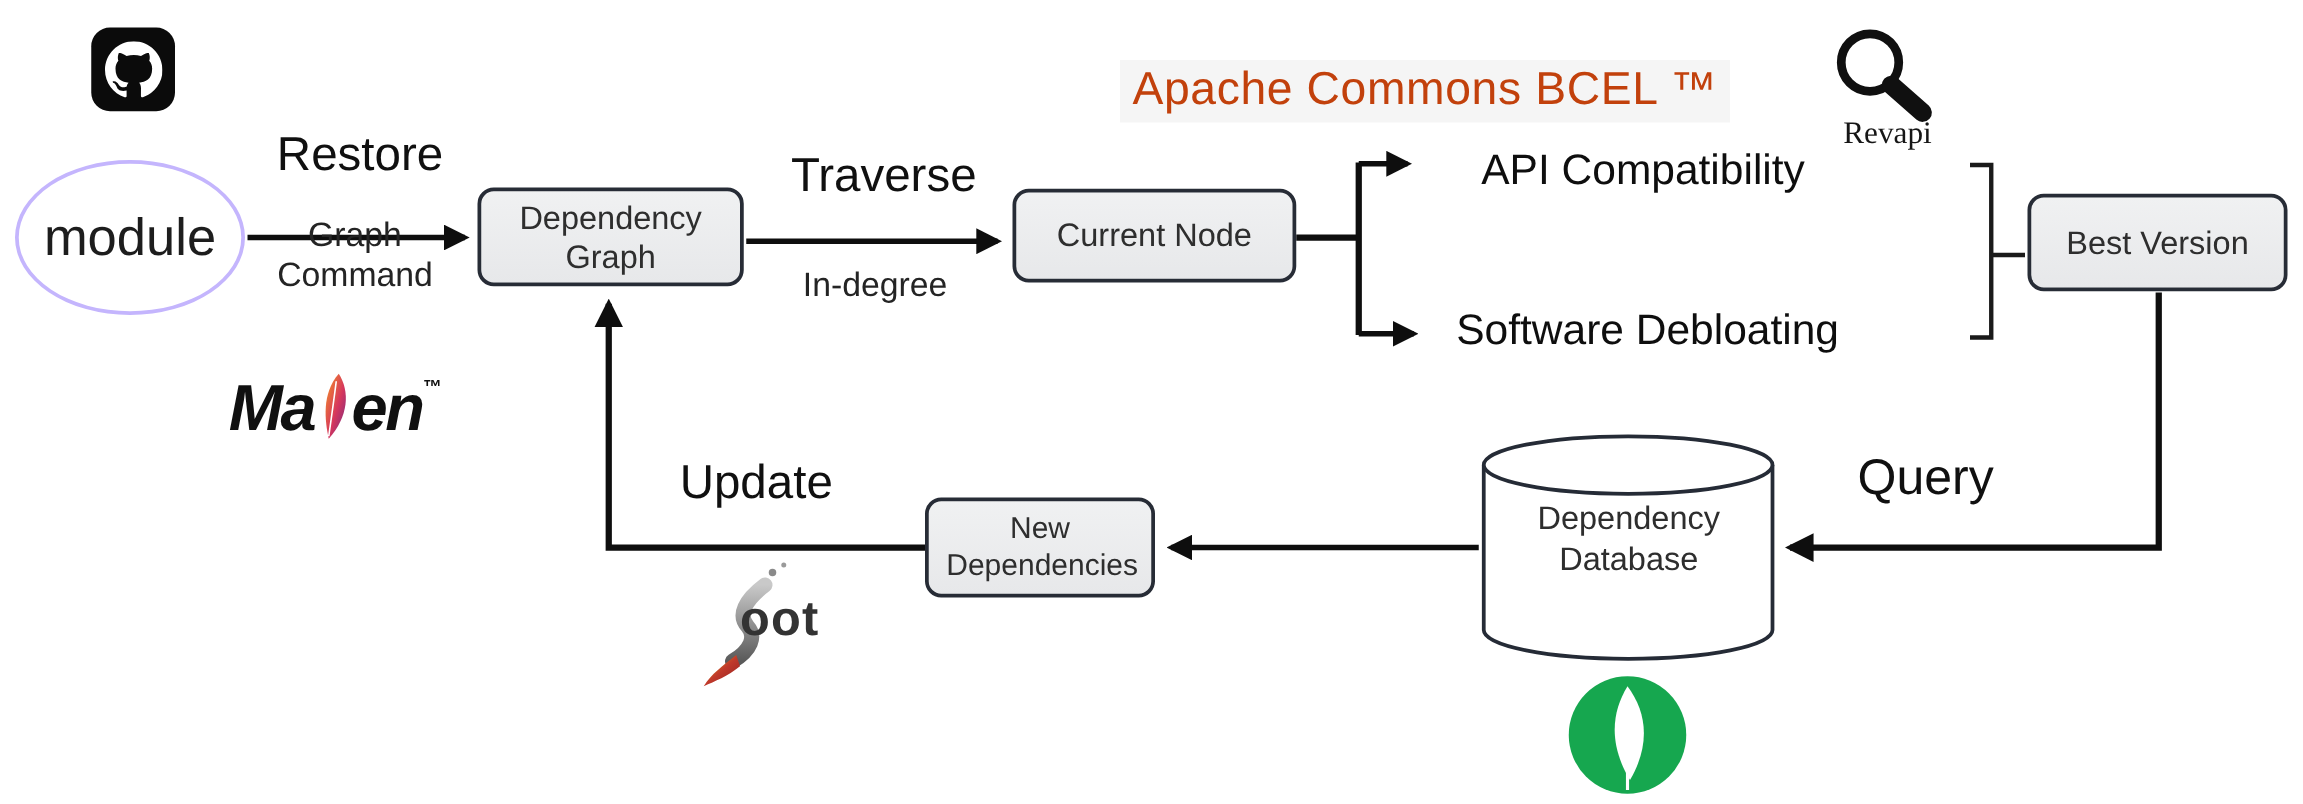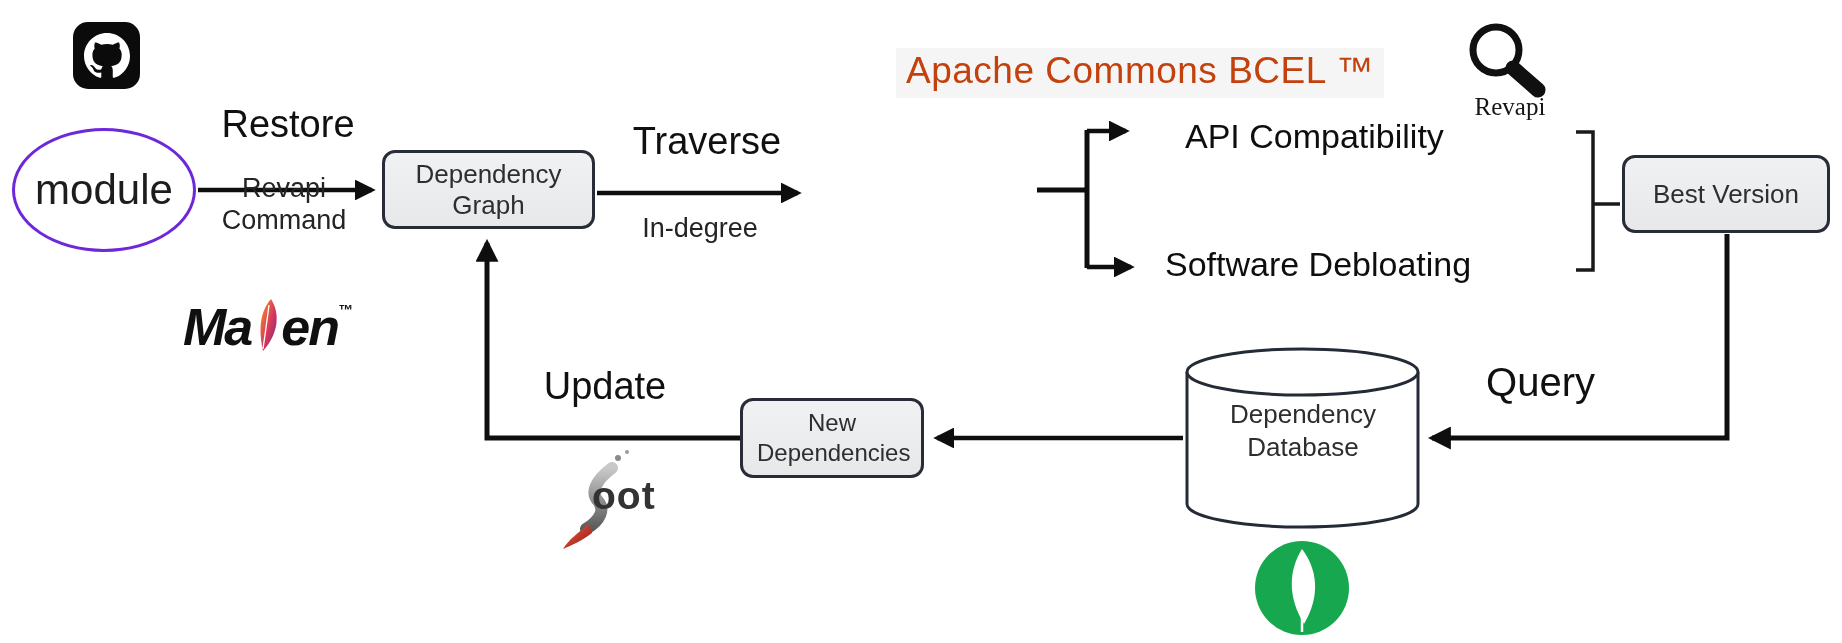--- a/index.html
+++ b/index.html
@@ -25,21 +25,21 @@
     justify-content: center;
     text-align: center;
     color: #2e2e2e;
     font-size: 26px;
     line-height: 31px;
   }
   .ellipse-node {
     position: absolute;
     z-index: 2;
     background: #ffffff;
-    border: 3px solid #6d28d9;
+    border: 3px solid #c4b5fd;
     border-radius: 50%;
     display: flex;
     align-items: center;
     justify-content: center;
     color: #1d1d1d;
     font-size: 42px;
   }
   .edge-label {
     position: absolute;
     z-index: 3;
@@ -201,39 +201,42 @@
     <svg width="46" height="46" viewBox="0 0 16 16">
       <path fill="#ffffff" d="M8 0C3.58 0 0 3.58 0 8c0 3.54 2.29 6.53 5.47 7.59.4.07.55-.17.55-.38 0-.19-.01-.82-.01-1.49-2.01.37-2.53-.49-2.69-.94-.09-.23-.48-.94-.82-1.13-.28-.15-.68-.52-.01-.53.63-.01 1.08.58 1.23.82.72 1.21 1.87.87 2.33.66.07-.52.28-.87.51-1.07-1.78-.2-3.64-.89-3.64-3.95 0-.87.31-1.59.82-2.15-.08-.2-.36-1.02.08-2.12 0 0 .67-.21 2.2.82.64-.18 1.32-.27 2-.27s1.36.09 2 .27c1.53-1.04 2.2-.82 2.2-.82.44 1.1.16 1.92.08 2.12.51.56.82 1.27.82 2.15 0 3.07-1.87 3.75-3.65 3.95.29.25.54.73.54 1.48 0 1.07-.01 1.93-.01 2.2 0 .21.15.46.55.38A8.01 8.01 0 0 0 16 8c0-4.42-3.58-8-8-8z"></path>
     </svg>
   </div>
 
   <div class="ellipse-node" style="left:12px; top:128px; width:184px; height:124px;">
     <span>module</span>
   </div>
 
   <div class="edge-label" style="left:198px; top:103px; width:180px;">Restore</div>
-  <div class="edge-sublabel" style="left:198px; top:172px; width:172px;">Revapi Command</div>
+  <div class="edge-sublabel" style="left:198px; top:172px; width:172px;">Graph Command</div>
 
   <div class="maven-logo" style="left:183px; top:297px;">
     <span>Ma</span>
     <svg width="34" height="56" viewBox="0 0 34 56" style="margin:0 -2px;">
       <path d="M22 2 C31 16 30 36 14 54 C11 40 8 18 22 2 Z" fill="url(#featherGrad)"></path>
       <path d="M20 8 C18 24 16 38 14 52" stroke="#ffffff" stroke-width="1.3" fill="none"></path>
     </svg>
     <span>en</span>
     <span class="maven-tm">™</span>
   </div>
 
   <div class="node" style="left:382px; top:150px; width:213px; height:79px;">
     <span style="width:160px;">Dependency Graph</span>
   </div>
 
   <div class="edge-label" style="left:612px; top:120px; width:190px;">Traverse</div>
   <div class="edge-sublabel" style="left:620px; top:212px; width:160px; white-space:nowrap;">In-degree</div>
 
+  <div class="node" style="left:810px; top:151px; width:227px; height:75px;">
+    <span>Current Node</span>
+  </div>
 
   <div class="watermark" style="left:896px; top:48px;">Apache Commons BCEL ™</div>
 
   <div class="output-label" style="left:1185px; top:117px;">API Compatibility</div>
   <div class="output-label" style="left:1165px; top:245px;">Software Debloating</div>
 
   <div class="revapi-label" style="left:1455px; top:93px; width:110px;">Revapi</div>
 
   <div class="node" style="left:1622px; top:155px; width:208px; height:78px;">
     <span>Best Version</span>

